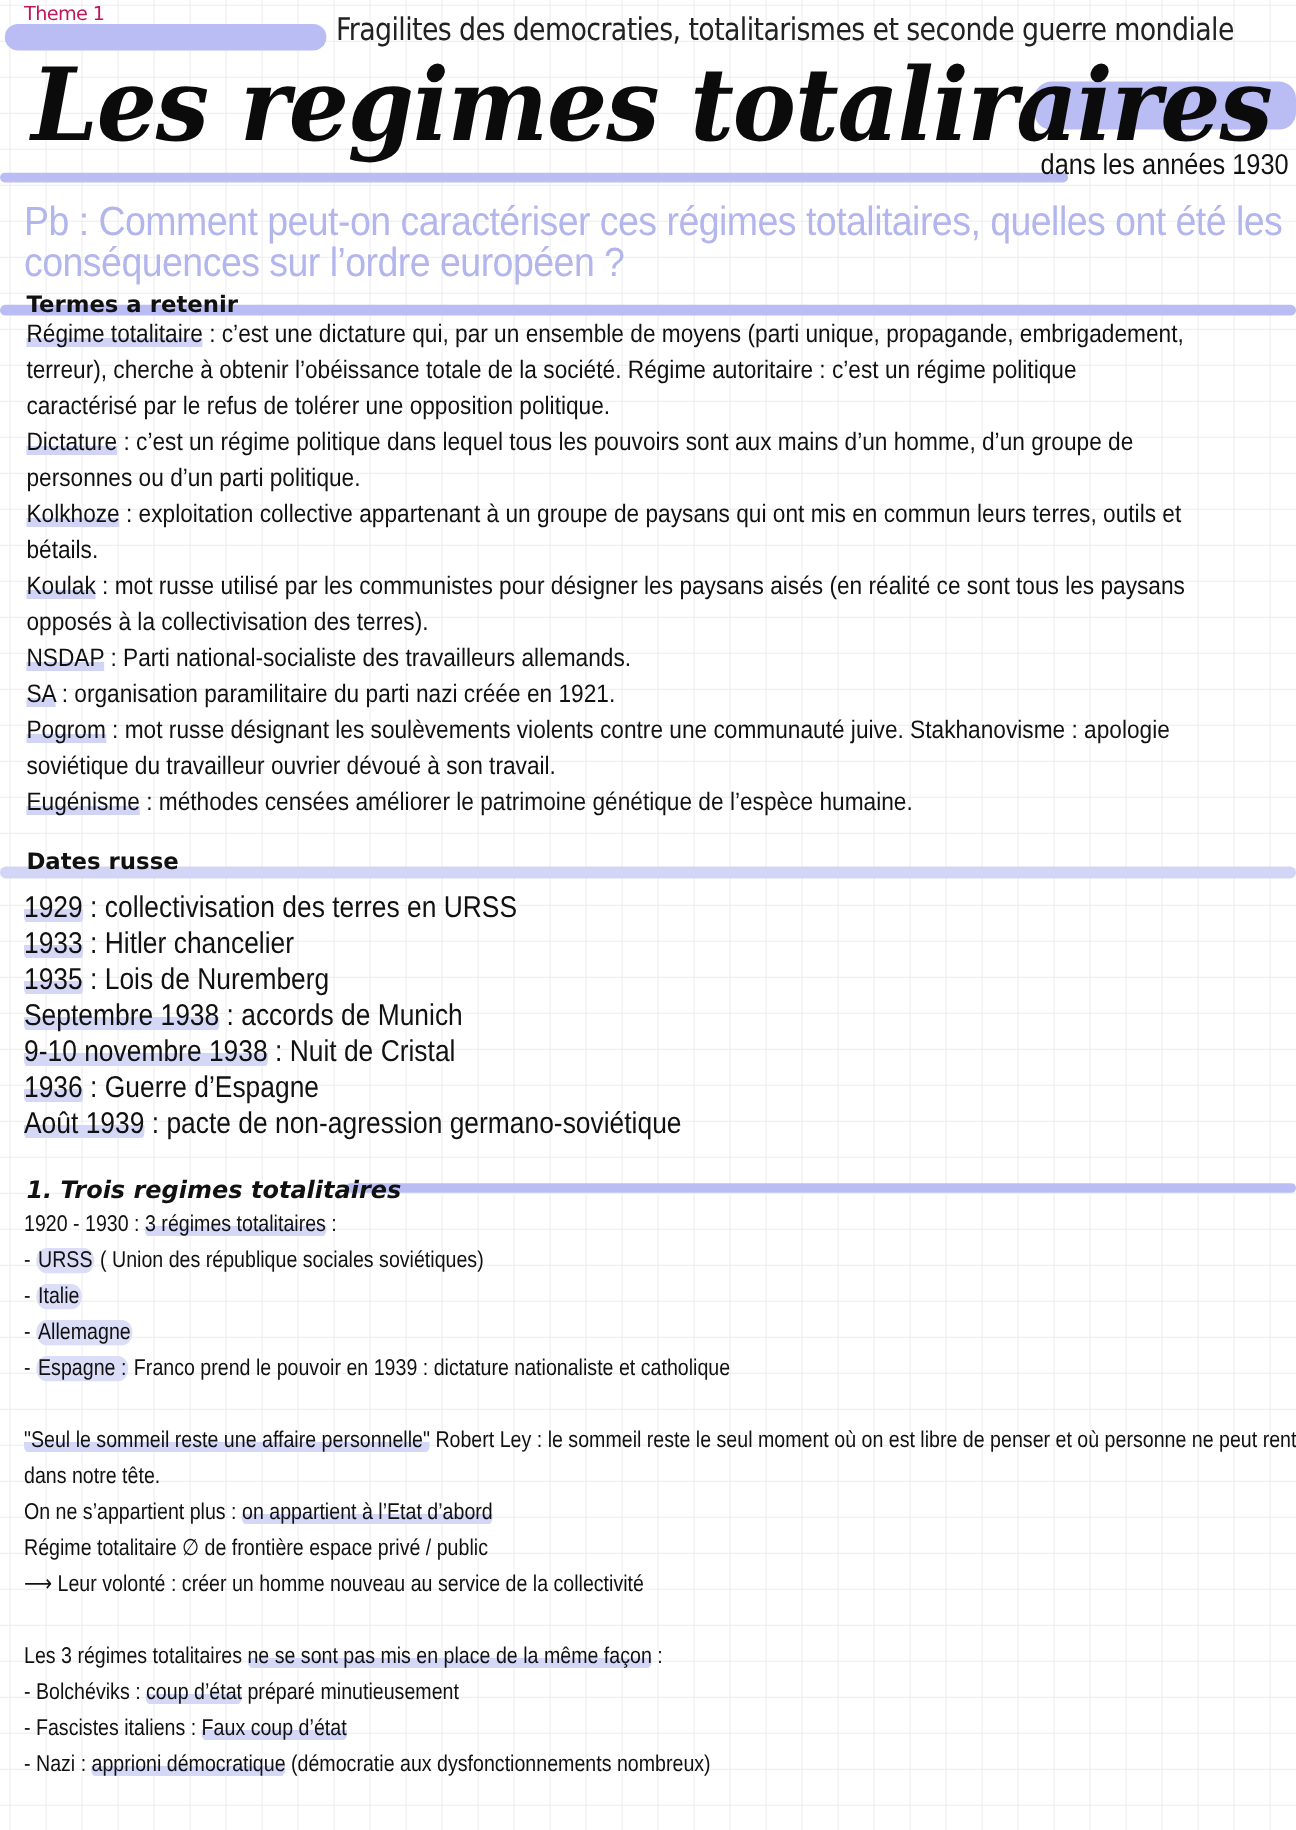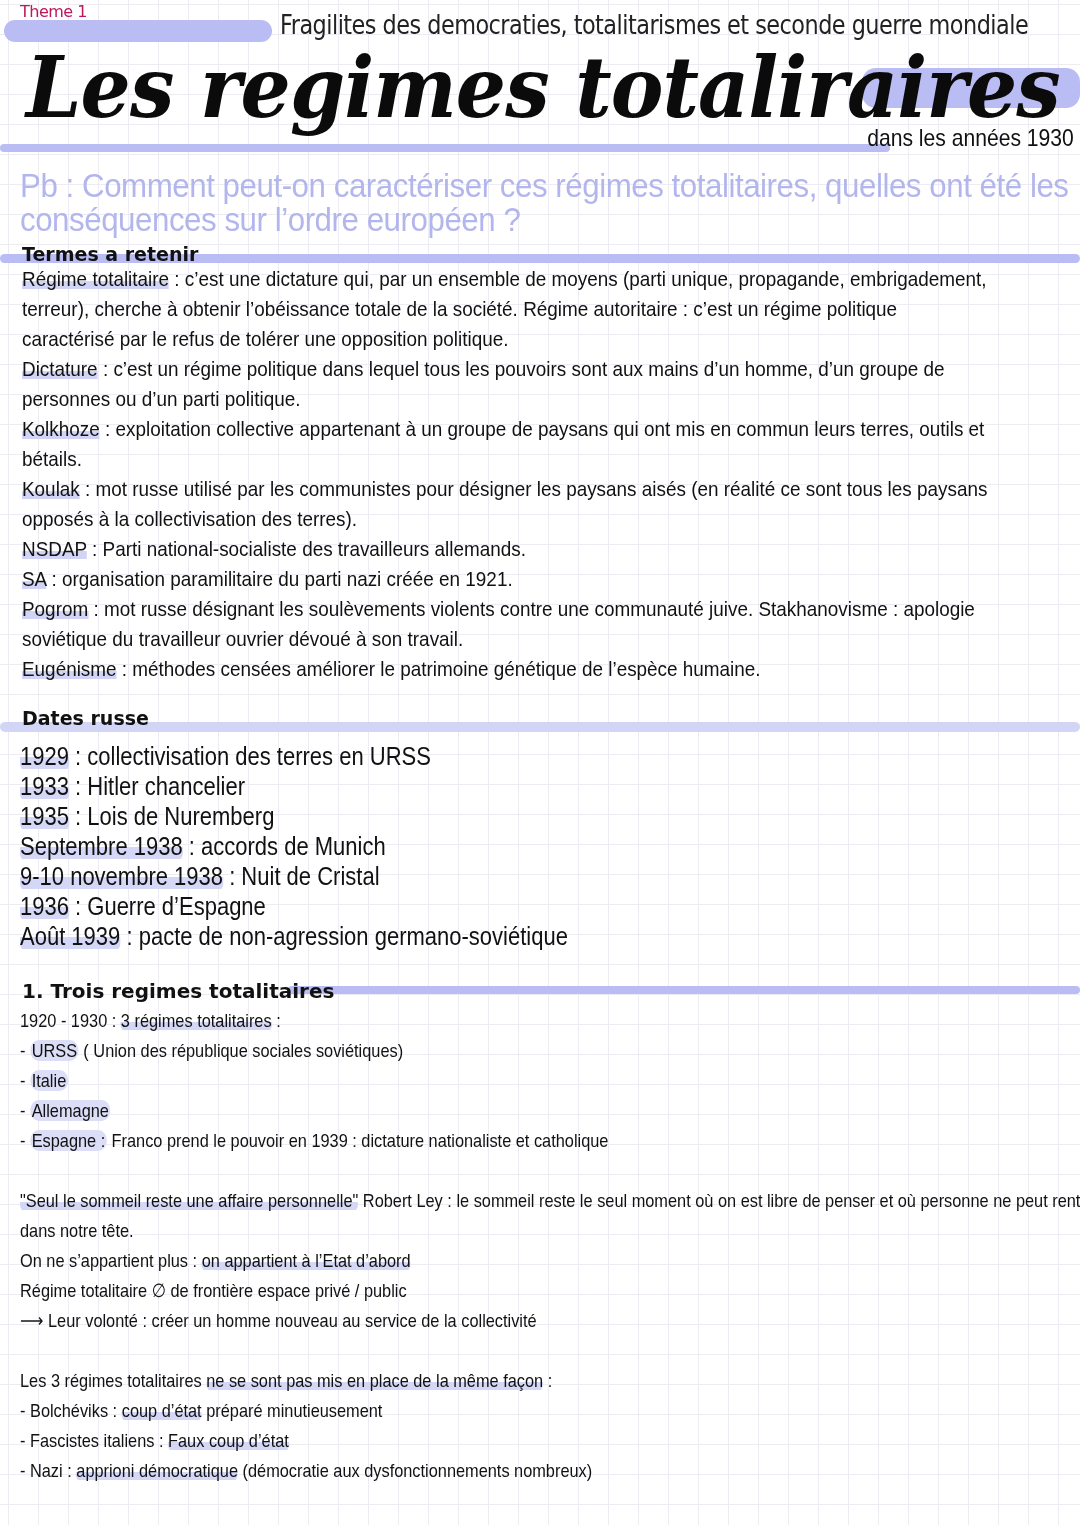--- a/index.html
+++ b/index.html
@@ -92,21 +92,21 @@
   <span class="line"><span class="mark">1929</span><span> : collectivisation des terres en URSS</span></span>
   <span class="line"><span class="mark">1933</span><span> : Hitler chancelier</span></span>
   <span class="line"><span class="mark">1935</span><span> : Lois de Nuremberg</span></span>
   <span class="line"><span class="mark">Septembre 1938</span><span> : accords de Munich</span></span>
   <span class="line"><span class="mark">9-10 novembre 1938</span><span> : Nuit de Cristal</span></span>
   <span class="line"><span class="mark">1936</span><span> : Guerre d’Espagne</span></span>
   <span class="line"><span class="mark">Août 1939</span><span> : pacte de non-agression germano-soviétique</span></span>
 </div>
 
 <div class="hl-bar" style="left:288px; top:986px; width:792px; height:8px; border-radius:4px;"></div>
-<div class="abs section-h" style="left:22px; top:979px; font-size:20px;">1. Trois regimes totalitaires</div>
+<div class="abs section-h" style="left:22px; top:979px; font-size:20px;font-style:italic;">1. Trois regimes totalitaires</div>
 
 <div class="small" style="top:1006px;">
   <span class="line"><span>1920 - 1930 : </span><span class="mark">3 régimes totalitaires</span><span> :</span></span>
   <span class="line"><span>- </span><span class="mark-full">URSS</span><span> ( Union des république sociales soviétiques)</span></span>
   <span class="line"><span>- </span><span class="mark-full">Italie</span><span></span></span>
   <span class="line"><span>- </span><span class="mark-full">Allemagne</span><span></span></span>
   <span class="line"><span>- </span><span class="mark-full">Espagne :</span><span> Franco prend le pouvoir en 1939 : dictature nationaliste et catholique</span></span>
 </div>
 
 <div class="small" style="top:1186px;">

